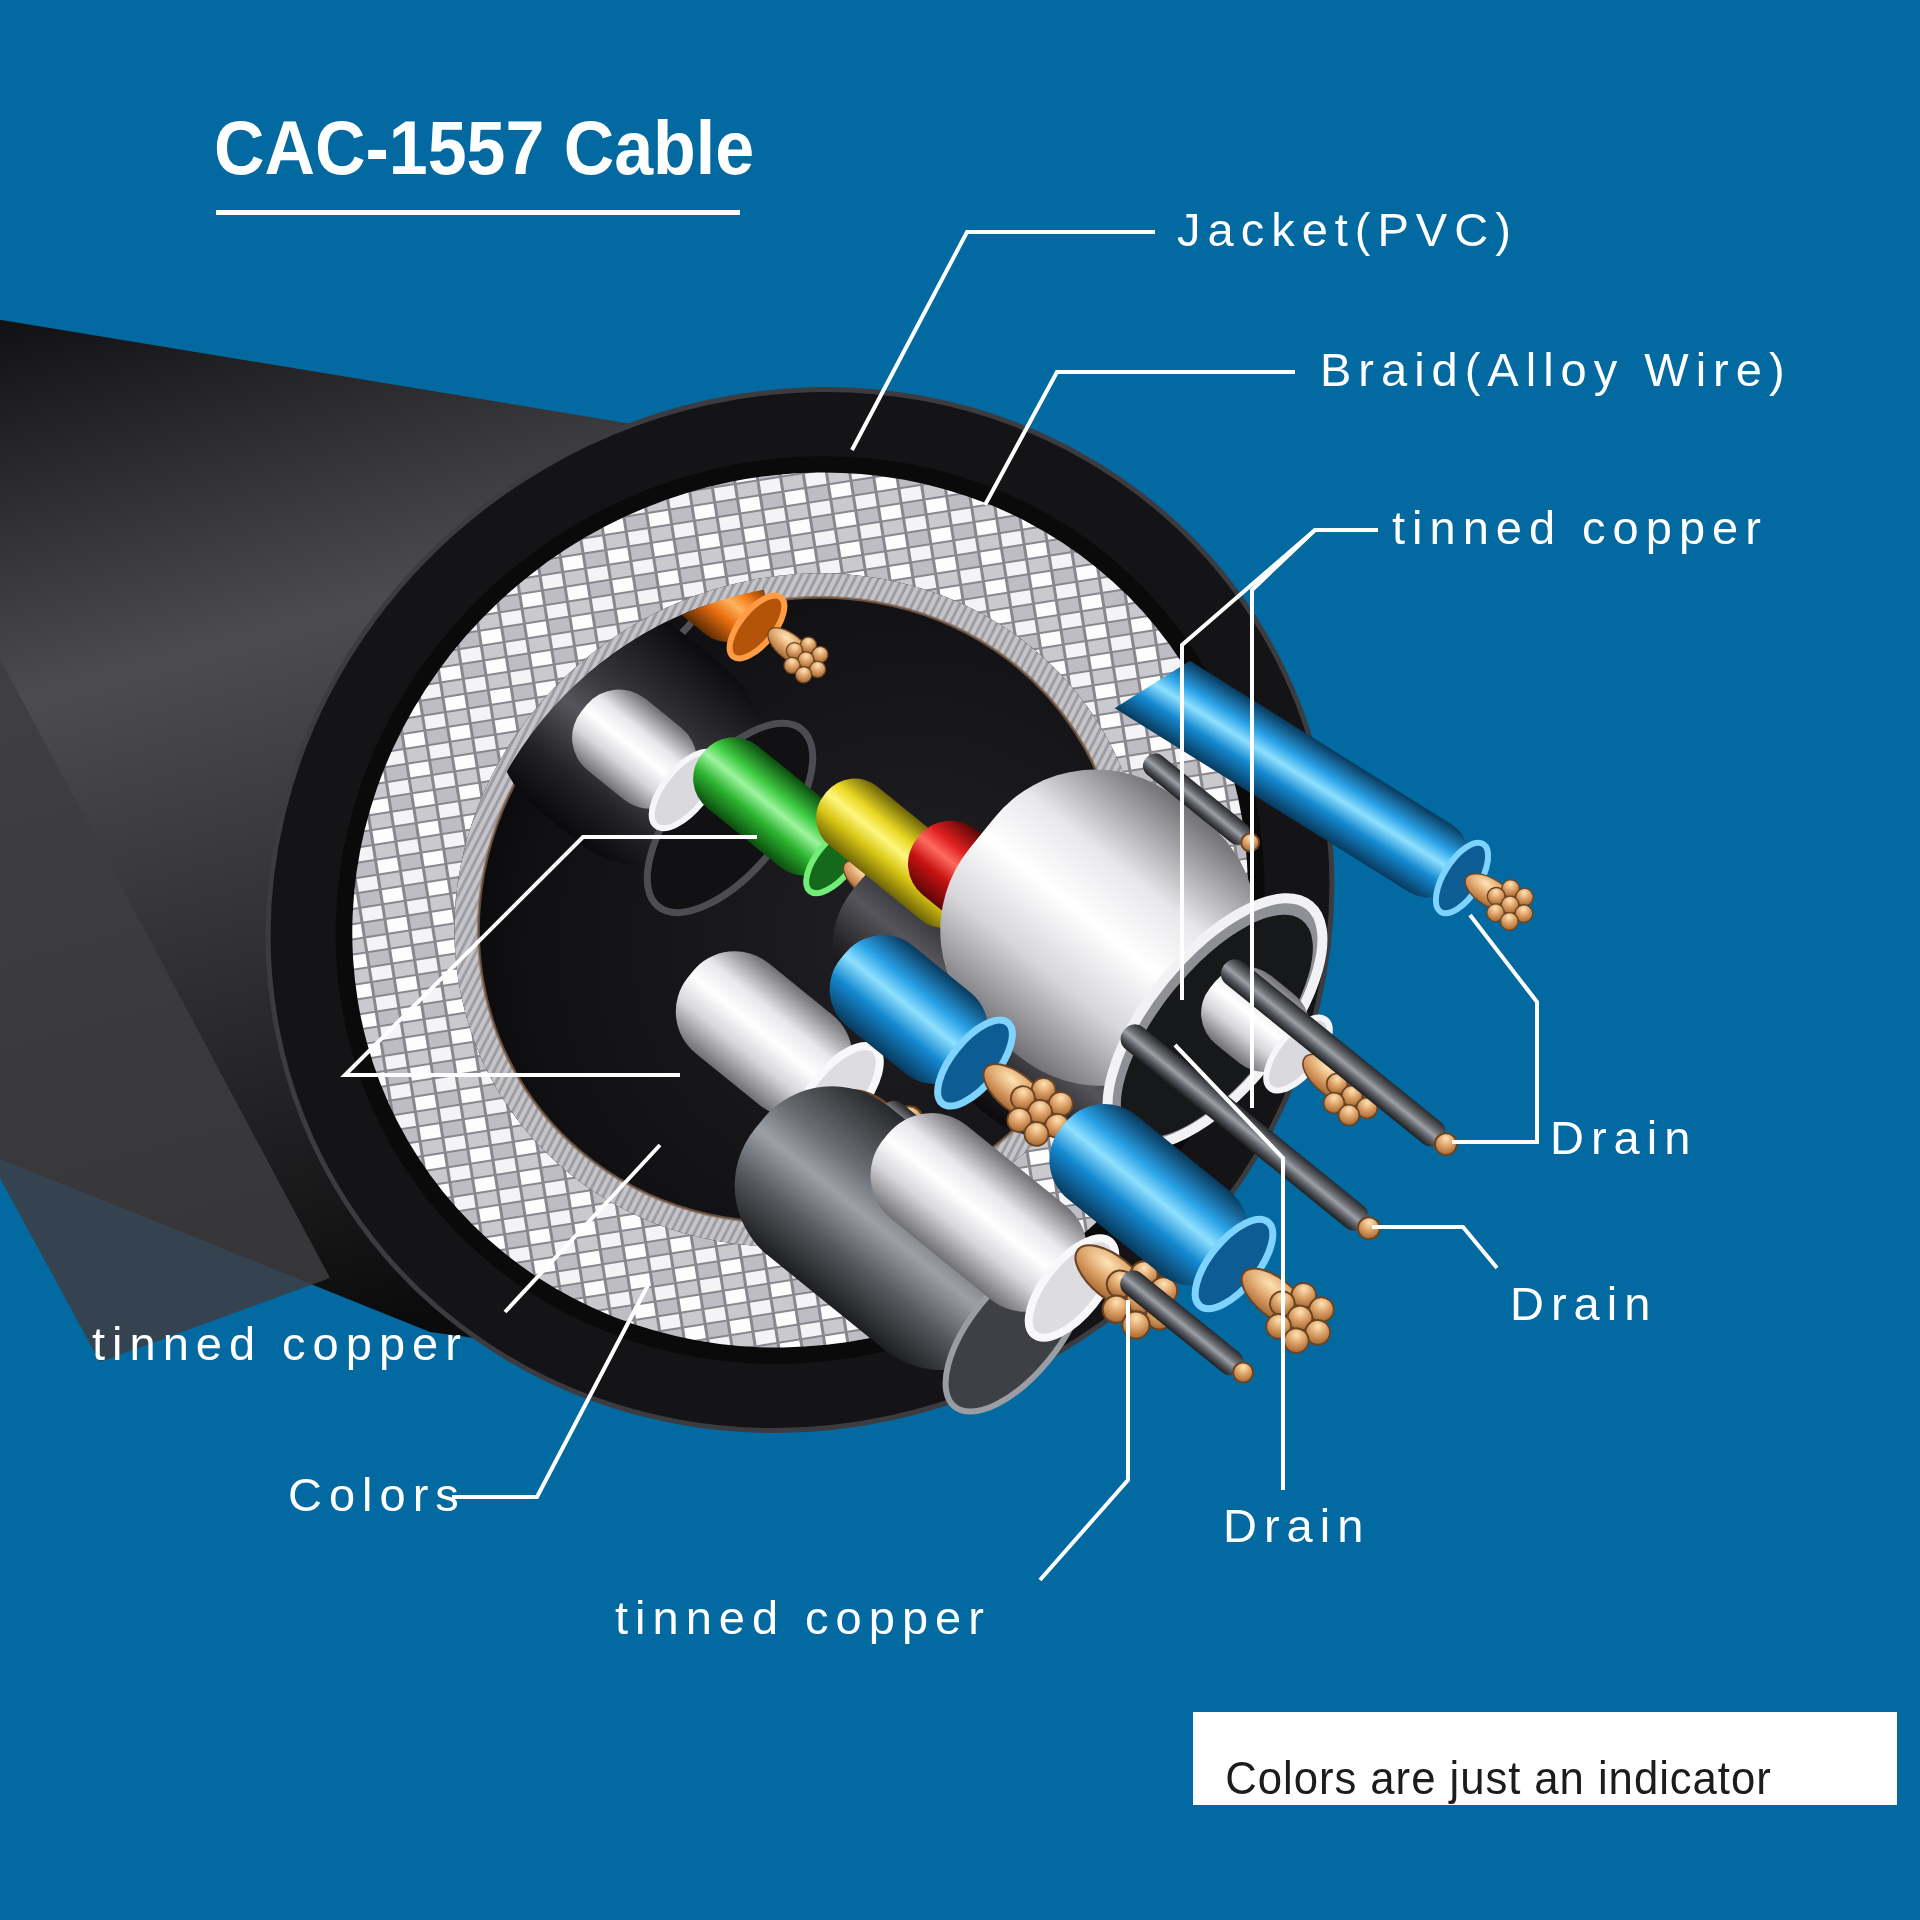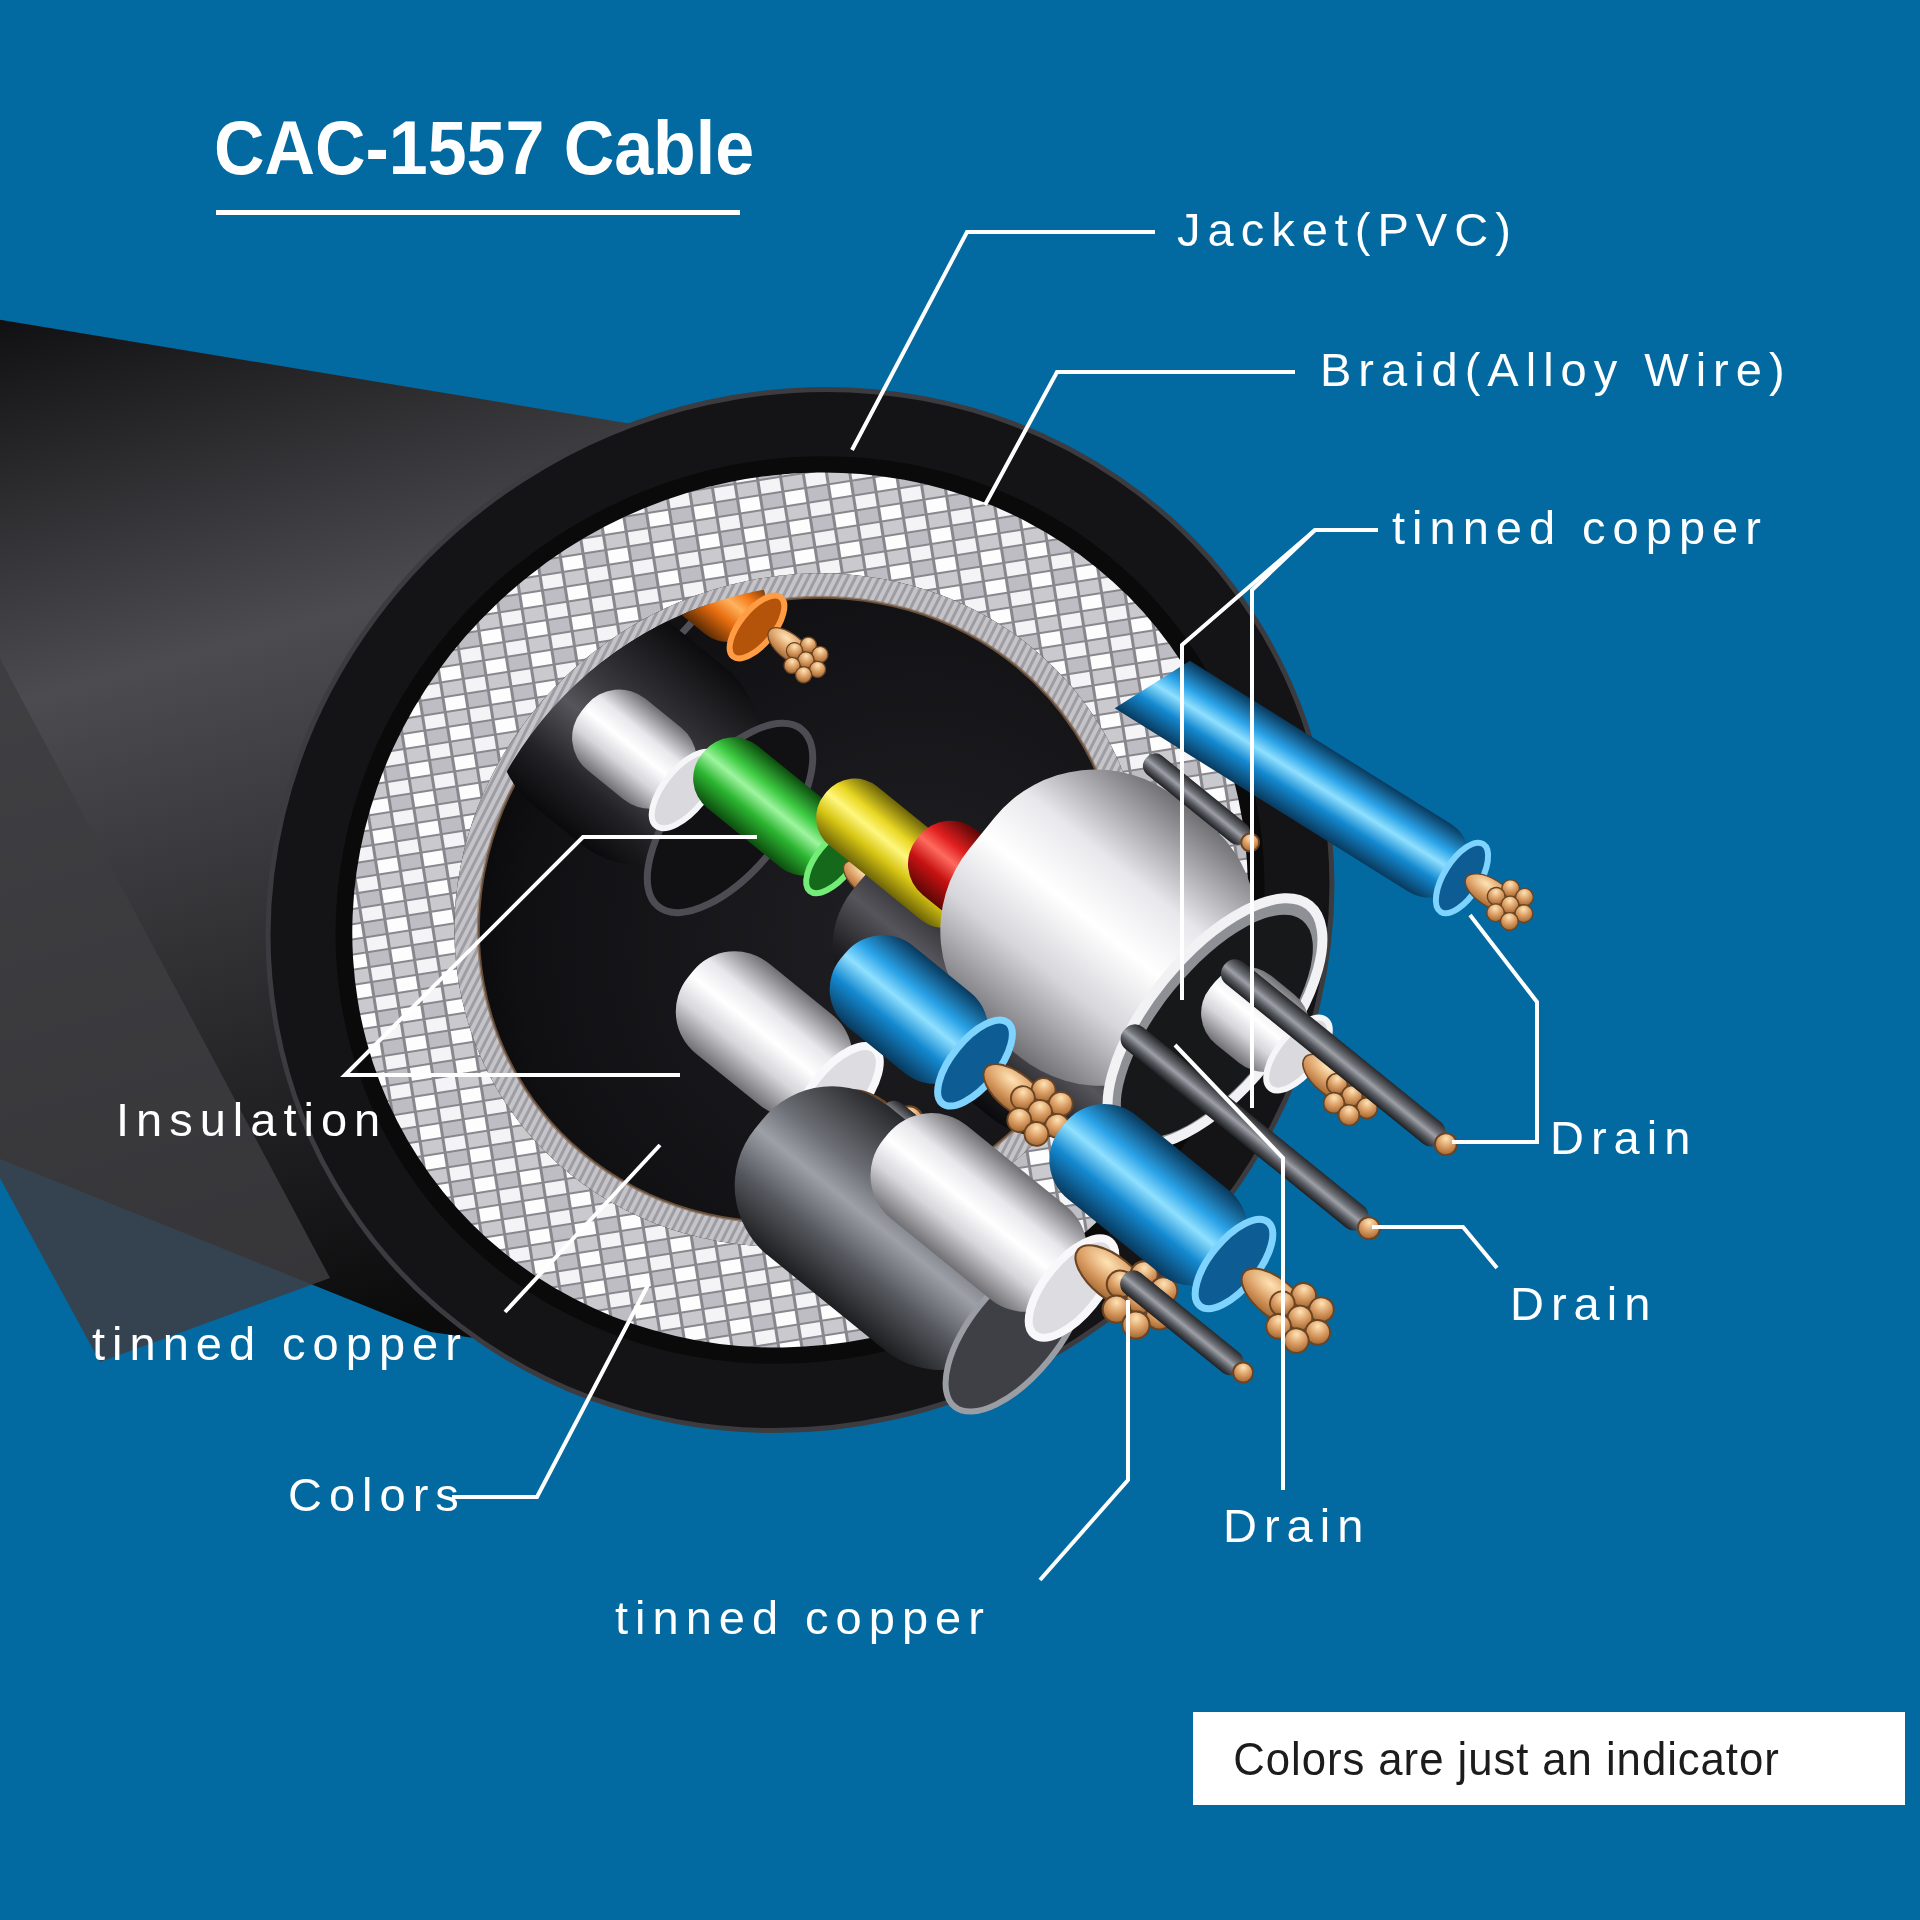--- a/index.html
+++ b/index.html
@@ -5,21 +5,21 @@
   html,body{margin:0;padding:0;background:#000;}
   .stage{position:relative;width:1920px;height:1920px;background:#0369a1;overflow:hidden;
          font-family:"Liberation Sans", sans-serif;}
   svg{position:absolute;left:0;top:0;}
   .lbl{position:absolute;color:#ffffff;font-size:47px;font-weight:400;letter-spacing:7px;
        white-space:nowrap;transform:translateY(-54%);}
   .title{position:absolute;left:214px;top:104px;color:#ffffff;font-size:76px;font-weight:700;
          letter-spacing:0px;transform:scaleX(.92);transform-origin:left top;white-space:nowrap;}
   .title-rule{position:absolute;left:216px;top:210px;width:524px;height:5px;background:#ffffff;}
   .note-box{position:absolute;left:1193px;top:1712px;width:704px;height:93px;background:#ffffff;
-            display:flex;align-items:center;padding-left:8px;}
+            display:flex;align-items:flex-end;}
   .note-box span{color:#1c1c1c;font-size:46px;letter-spacing:1px;padding-left:34px;
                  transform:scaleX(.95);transform-origin:left center;white-space:nowrap;}
 </style>
 </head>
 <body>
 
 <div class="stage">
 
 <svg width="1920" height="1920" viewBox="0 0 1920 1920">
   <defs>
@@ -291,21 +291,20 @@
     <polyline points="1175,1045 1283,1158 1283,1490"></polyline>
   </g>
 </svg>
 
   <div class="title">CAC-1557 Cable</div>
   <div class="title-rule"></div>
 
   <div class="lbl" style="left:1177px;top:232px;">Jacket(PVC)</div>
   <div class="lbl" style="left:1320px;top:372px;">Braid(Alloy Wire)</div>
   <div class="lbl" style="left:1392px;top:530px;">tinned copper</div>
-  <div class="lbl" style="left:116px;top:1122px;">Insulation</div>
   <div class="lbl" style="left:92px;top:1346px;">tinned copper</div>
   <div class="lbl" style="left:288px;top:1497px;">Colors</div>
   <div class="lbl" style="left:615px;top:1620px;">tinned copper</div>
   <div class="lbl" style="left:1550px;top:1140px;">Drain</div>
   <div class="lbl" style="left:1510px;top:1306px;">Drain</div>
   <div class="lbl" style="left:1223px;top:1528px;">Drain</div>
 
   <div class="note-box">
     <span>Colors are just an indicator</span>
   </div>

